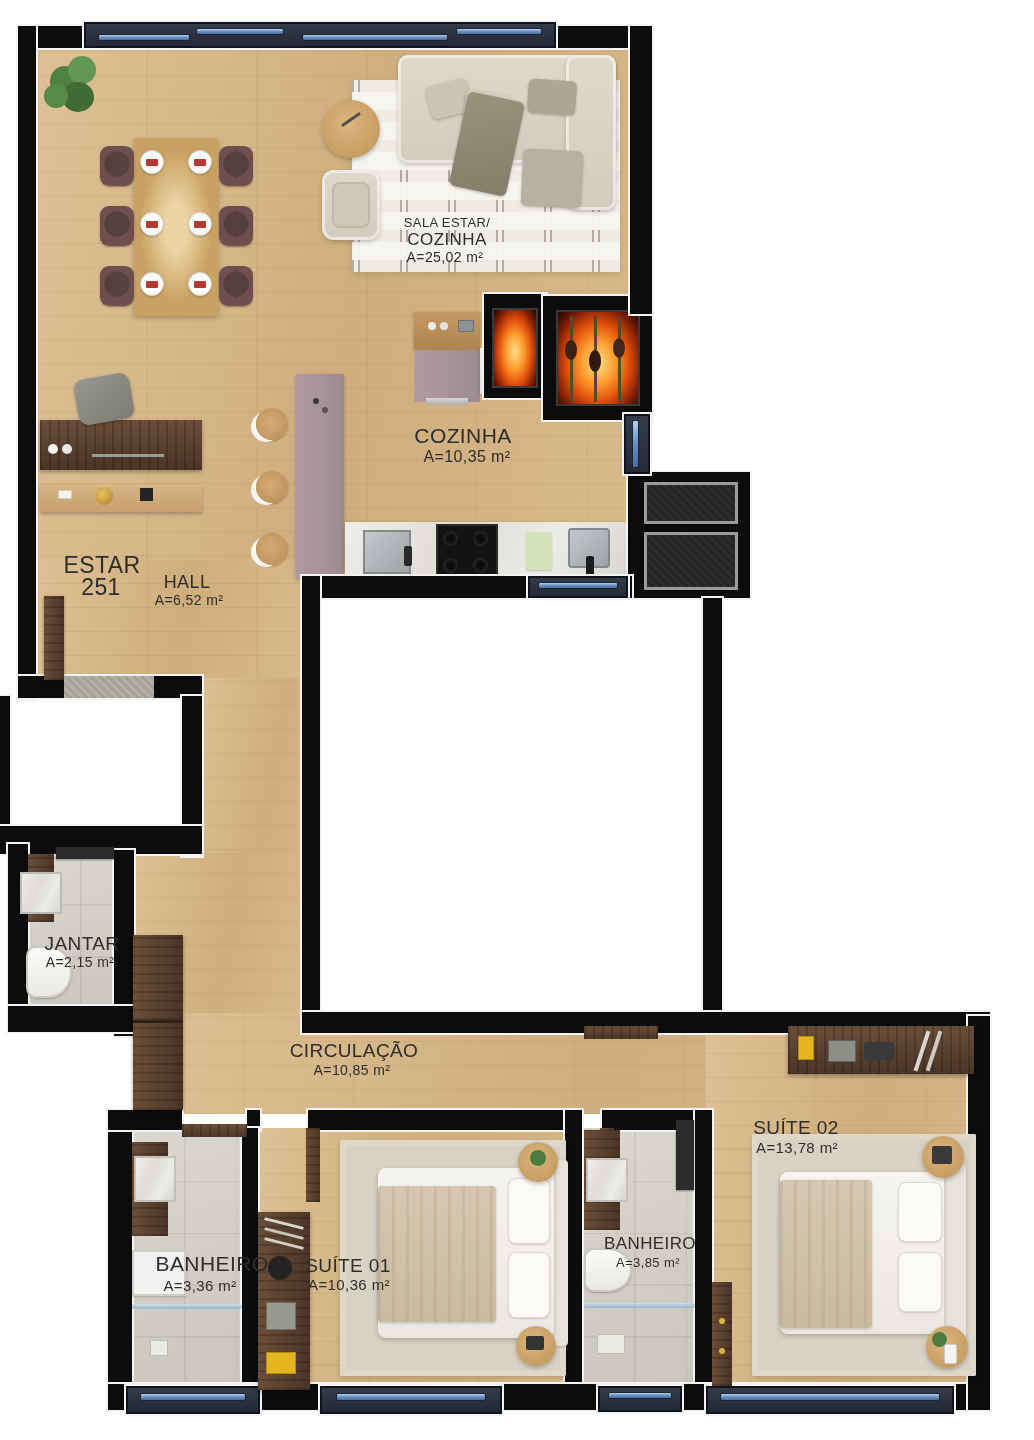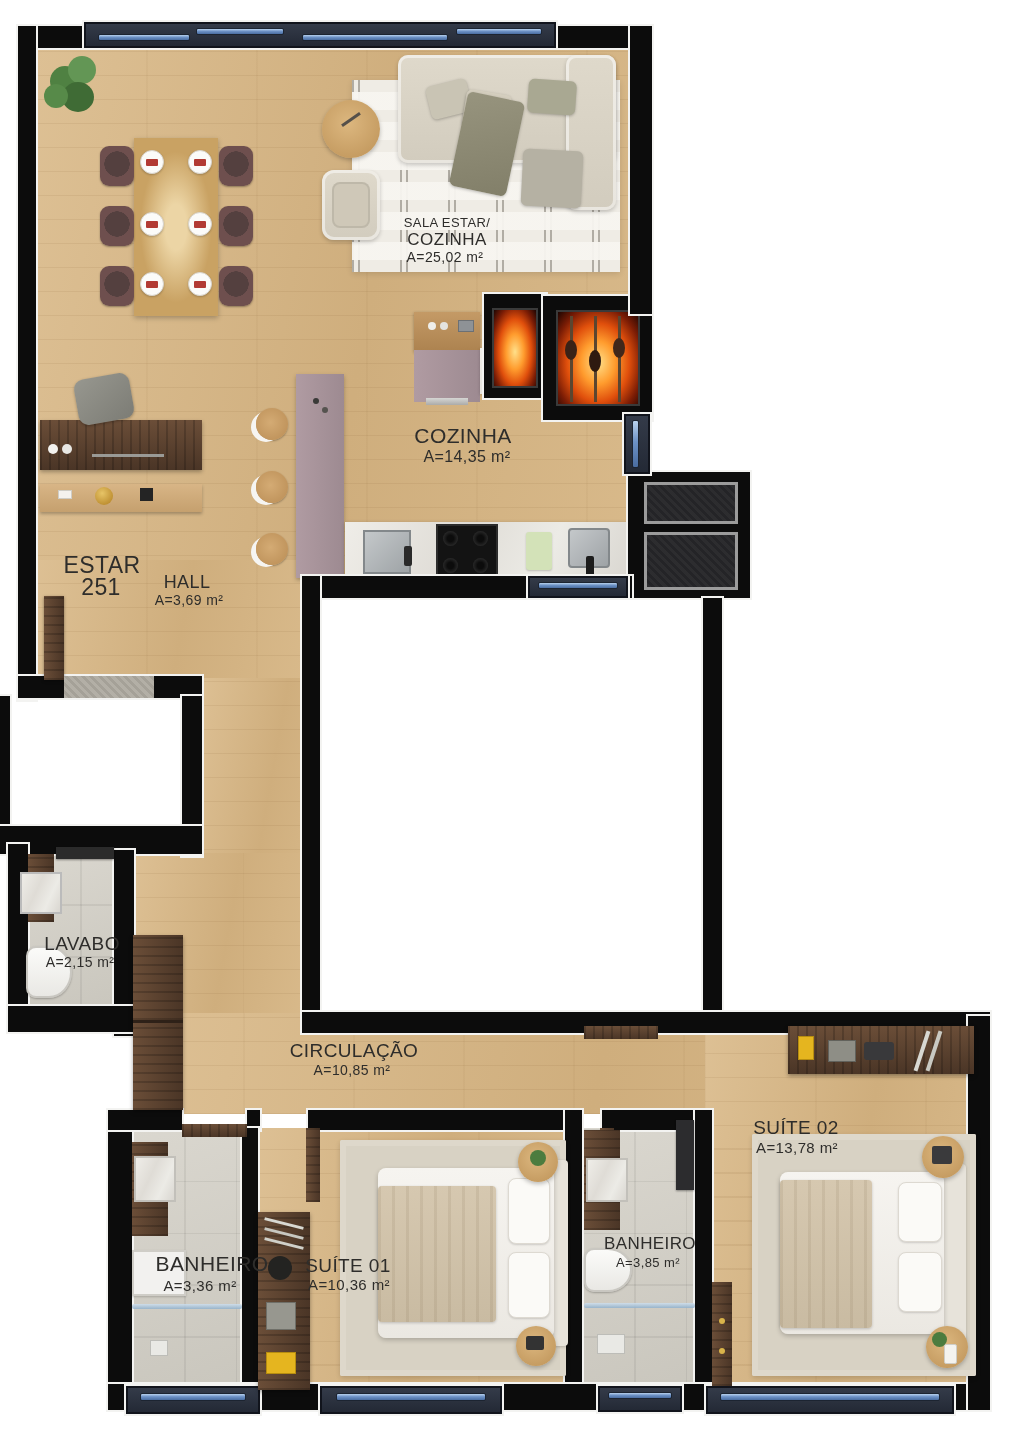--- a/index.html
+++ b/index.html
@@ -273,29 +273,29 @@
   <div style="left:932px;top:1146px;width:20px;height:18px;background:#3a3a3c;border-radius:2px"></div>
   <div class="round-table" style="left:926px;top:1326px;width:42px;height:42px"></div>
   <div style="left:932px;top:1332px;width:15px;height:15px;border-radius:50%;background:#4c7c3f"></div>
   <div style="left:944px;top:1344px;width:13px;height:20px;background:#f4f3ef;border:1px solid #cfcdc6;border-radius:2px"></div>
 
   <div class="lbl" style="left:447px;top:222px;font-size:13px">SALA ESTAR/</div>
   <div class="lbl" style="left:447px;top:240px;font-size:17px">COZINHA</div>
   <div class="lbl" style="left:445px;top:257px;font-size:14px">A=25,02 m²</div>
 
   <div class="lbl" style="left:463px;top:436px;font-size:21px">COZINHA</div>
-  <div class="lbl" style="left:467px;top:457px;font-size:16px">A=14,35 m²</div>
+  <div class="lbl" style="left:467px;top:457px;font-size:16px">A=10,35 m²</div>
 
   <div class="lbl" style="left:102px;top:565px;font-size:23px">ESTAR</div>
   <div class="lbl" style="left:101px;top:587px;font-size:23px">251</div>
 
   <div class="lbl" style="left:187px;top:582px;font-size:18px">HALL</div>
-  <div class="lbl" style="left:189px;top:600px;font-size:14px">A=3,69 m²</div>
-
-  <div class="lbl" style="left:82px;top:944px;font-size:19px">LAVABO</div>
+  <div class="lbl" style="left:189px;top:600px;font-size:14px">A=6,52 m²</div>
+
+  <div class="lbl" style="left:82px;top:944px;font-size:19px">JANTAR</div>
   <div class="lbl" style="left:80px;top:962px;font-size:14px">A=2,15 m²</div>
 
   <div class="lbl" style="left:354px;top:1051px;font-size:19px">CIRCULAÇÃO</div>
   <div class="lbl" style="left:352px;top:1070px;font-size:14px">A=10,85 m²</div>
 
   <div class="lbl" style="left:212px;top:1264px;font-size:21px">BANHEIRO</div>
   <div class="lbl" style="left:200px;top:1285px;font-size:15px">A=3,36 m²</div>
 
   <div class="lbl" style="left:348px;top:1266px;font-size:19px">SUÍTE 01</div>
   <div class="lbl" style="left:349px;top:1284px;font-size:15px">A=10,36 m²</div>

